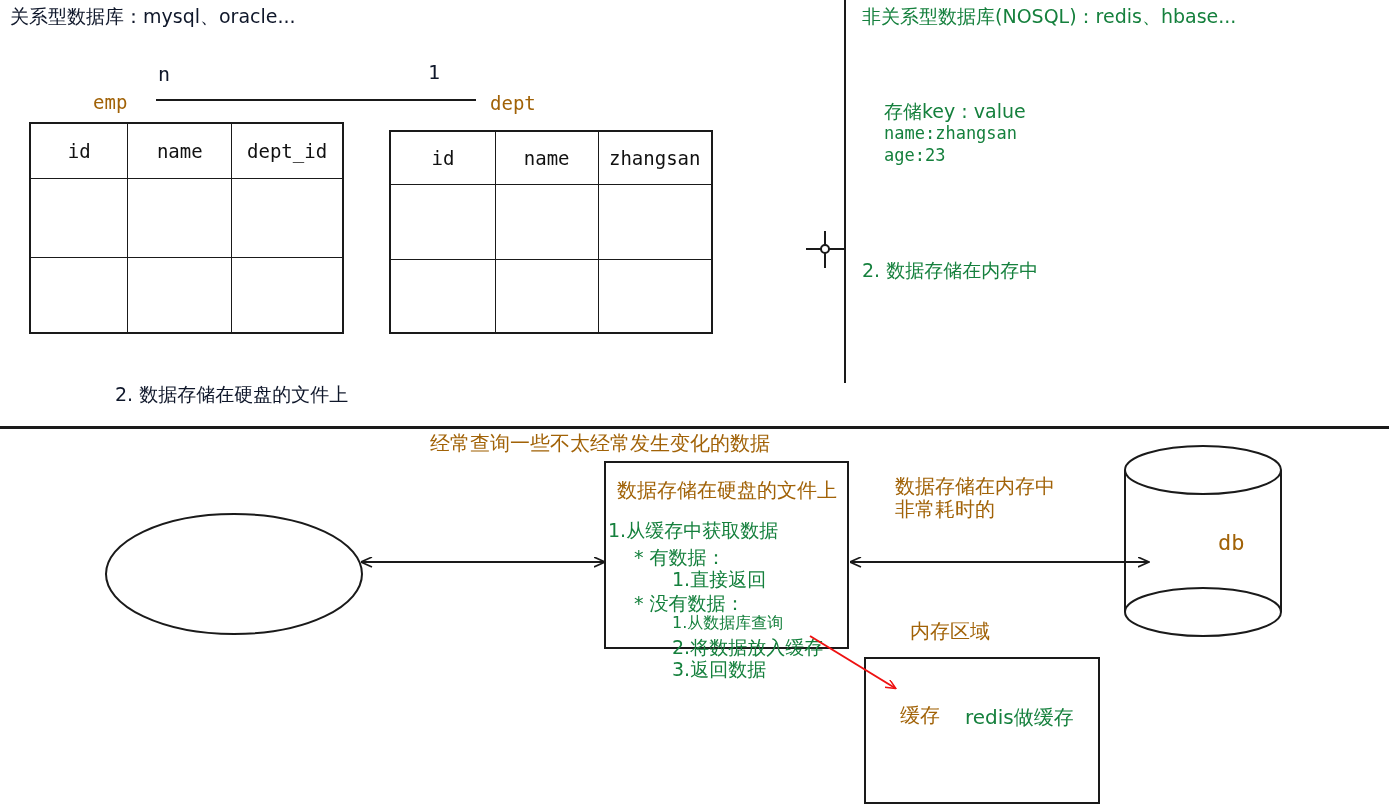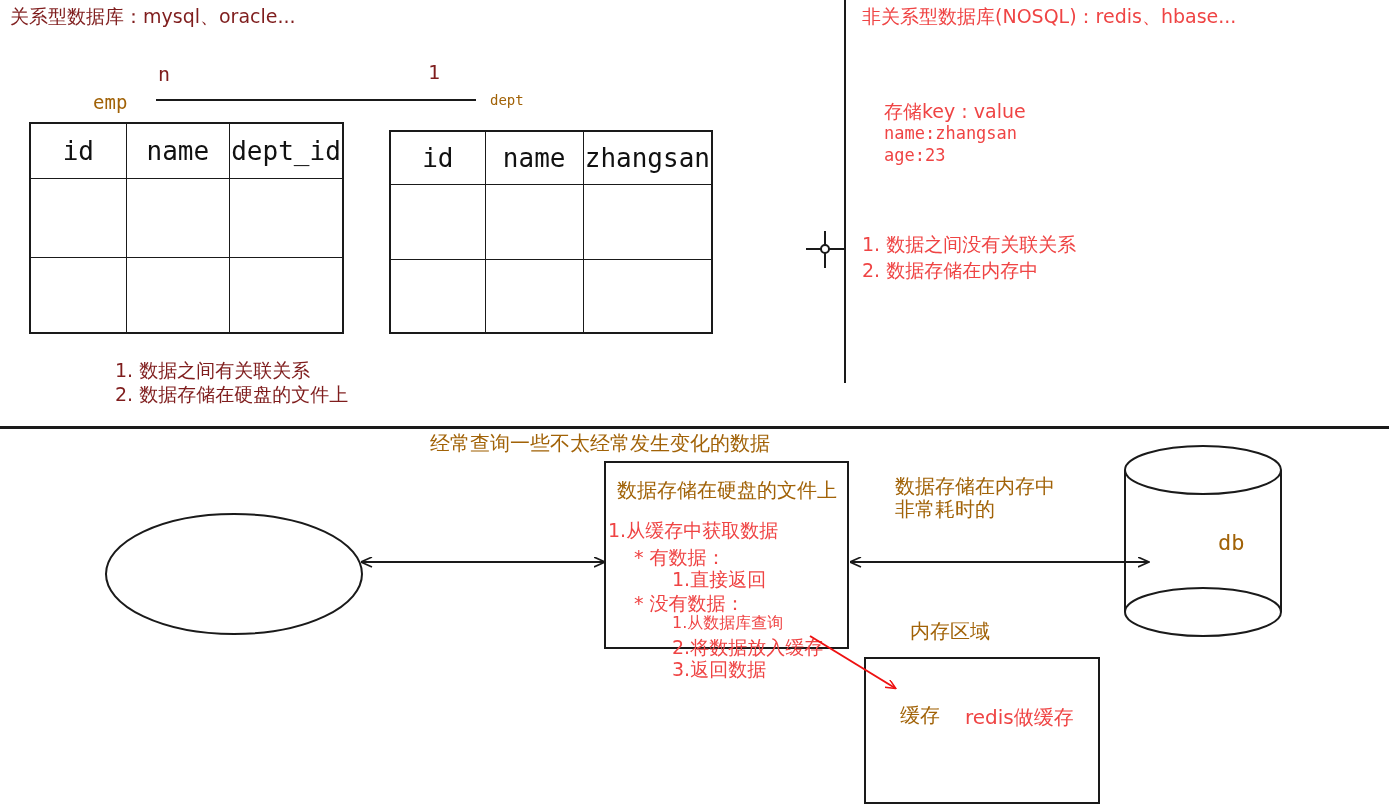--- a/index.html
+++ b/index.html
@@ -21,22 +21,22 @@
   .abs { position: absolute; }
 
   
   .mono {
     font-family: "DejaVu Sans Mono", "Liberation Mono", monospace;
     letter-spacing: 0px;
   }
   .cjk {
     font-family: "DejaVu Sans", "Liberation Sans", sans-serif;
   }
-  .blue { color: #7f1d1d; }
-  .red  { color: #ef4444; }
+  .blue { color: #0f172a; }
+  .red  { color: #15803d; }
   .blk  { color: #a16207; }
 
   .nowrap { white-space: pre; }
 
   
   .hline {
     background: #1a1a1a;
     height: 2px;
   }
   .vline {
@@ -50,21 +50,21 @@
     border: 2px solid #1a1a1a;
     background: #fff;
   }
   .dbtable td {
     border: 1px solid #1a1a1a;
     text-align: center;
     vertical-align: middle;
     font-family: "DejaVu Sans Mono", "Liberation Mono", monospace;
     color: #111;
   }
-  .hdr-cell { font-size: 26px; }
+  .hdr-cell { font-size: 19px; }
 
   
   .box {
     border: 2px solid #1a1a1a;
     background: #fff;
     box-sizing: border-box;
   }
 
   
   #overlay {
@@ -83,21 +83,21 @@
   <div class="abs cjk blue nowrap" style="left:10px; top:4px; font-size:19px;">关系型数据库：mysql、oracle...</div>
 
   <div class="abs mono blue" style="left:158px; top:62px; font-size:20px;">n</div>
 
   <div class="abs mono blue" style="left:428px; top:60px; font-size:20px;">1</div>
 
   <div class="abs mono blk" style="left:93px; top:91px; font-size:19px;">emp</div>
 
   <div class="abs hline" style="left:156px; top:99px; width:320px; height:2px;"></div>
 
-  <div class="abs mono blk" style="left:490px; top:92px; font-size:14px;">dept</div>
+  <div class="abs mono blk" style="left:490px; top:92px; font-size:19px;">dept</div>
 
   <table class="dbtable abs" style="left:29px; top:122px; width:315px; height:204px;">
     <tbody>
         <tr>
       <td class="hdr-cell" style="width:100px; height:52px;">id</td>
       <td class="hdr-cell" style="width:105px;">name</td>
       <td class="hdr-cell" style="width:110px;">dept_id</td>
     </tr>
     <tr>
       <td style="height:76px;"></td>
@@ -125,32 +125,30 @@
       <td></td>
     </tr>
     <tr>
       <td style="height:70px;"></td>
       <td></td>
       <td></td>
     </tr>
   </tbody>
     </table>
 
-  <div class="abs cjk blue nowrap" style="left:115px; top:358px; font-size:19px; line-height:24px;">1. 数据之间有关联关系</div>
   <div class="abs cjk blue nowrap" style="left:115px; top:382px; font-size:19px; line-height:24px;">2. 数据存储在硬盘的文件上</div>
 
   <div class="abs vline" style="left:844px; top:0px; width:2px; height:383px;"></div>
 
   <div class="abs cjk red nowrap" style="left:862px; top:4px; font-size:19px;">非关系型数据库(NOSQL)：redis、hbase...</div>
 
   <div class="abs cjk red nowrap" style="left:884px; top:99px; font-size:19px;">存储key : value</div>
   <div class="abs mono red nowrap" style="left:884px; top:123px; font-size:17px;">name:zhangsan</div>
   <div class="abs mono red nowrap" style="left:884px; top:145px; font-size:17px;">age:23</div>
 
-  <div class="abs cjk red nowrap" style="left:862px; top:232px; font-size:19px; line-height:24px;">1. 数据之间没有关联关系</div>
   <div class="abs cjk red nowrap" style="left:862px; top:258px; font-size:19px; line-height:24px;">2. 数据存储在内存中</div>
 
   <div class="abs hline" style="left:0px; top:426px; width:1389px; height:3px;"></div>
 
   <div class="abs cjk blk nowrap" style="left:430px; top:430px; font-size:20px;">经常查询一些不太经常发生变化的数据</div>
 
   <div class="abs box" style="left:604px; top:461px; width:245px; height:188px;"></div>
 
   <div class="abs cjk blk nowrap" style="left:617px; top:477px; font-size:20px;">数据存储在硬盘的文件上</div>
 

